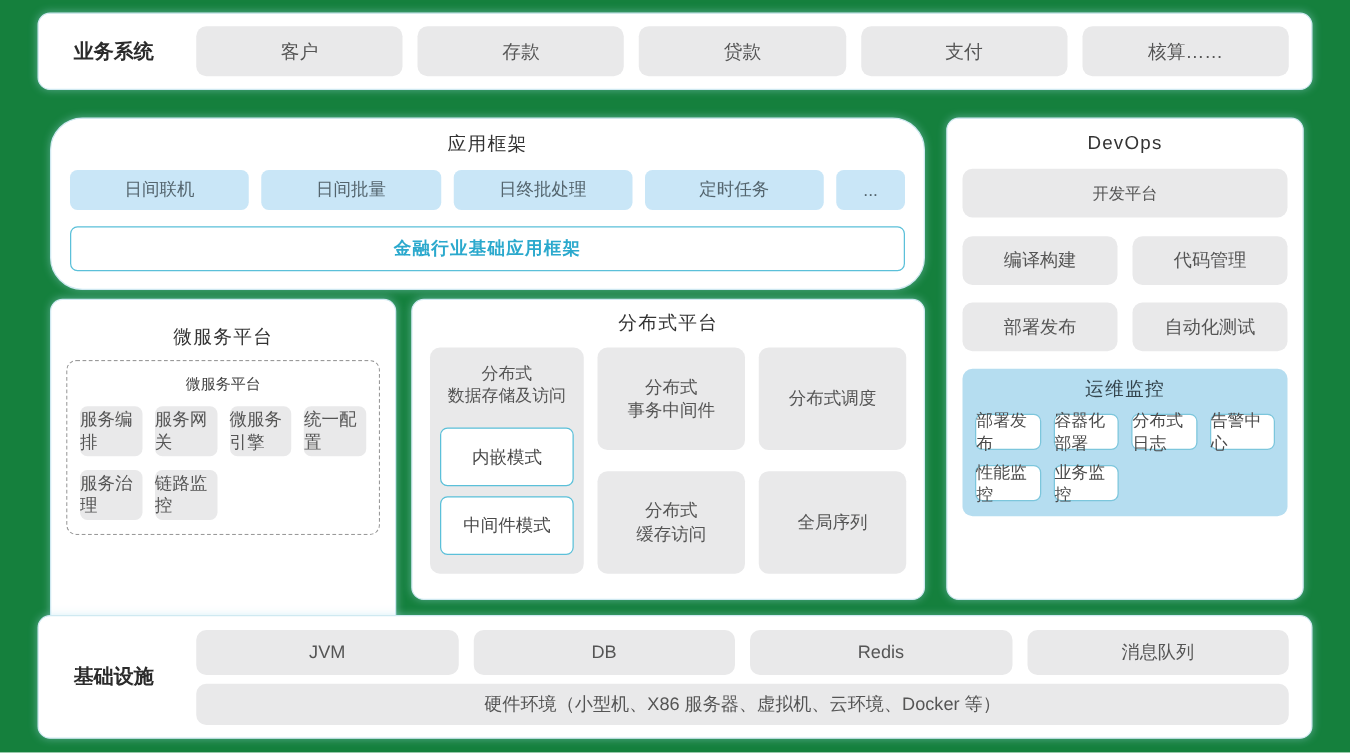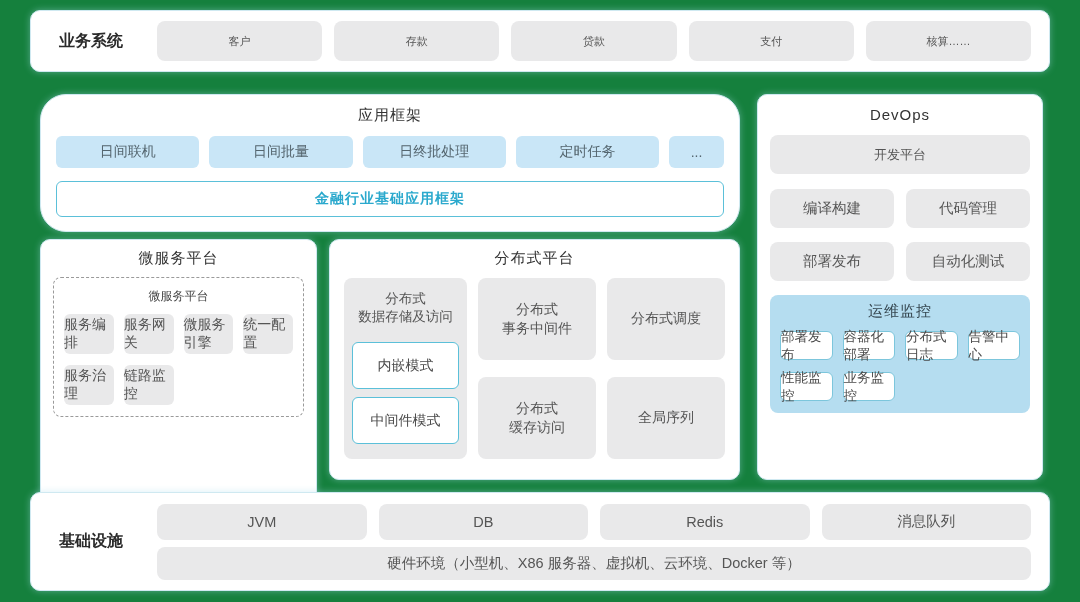--- a/index.html
+++ b/index.html
@@ -11,21 +11,21 @@
   .panel {
     position:absolute; background:#fff;
     border:1px solid #cfe9f1; border-radius:10px;
     box-shadow:0 0 7px rgba(168,219,238,.45);
     box-sizing:border-box;
   }
   .side-label { font-weight:bold; font-size:16px; color:#2b2b2b; flex:0 0 84px; text-align:center; }
   .sec-title { text-align:center; font-size:15px; color:#333; font-weight:500; letter-spacing:1px; }
   .gbox {
     background:#e9e9ea; border-radius:8px; display:flex; align-items:center; justify-content:center;
-    font-size:11px; color:#555; box-sizing:border-box;
+    font-size:15px; color:#555; box-sizing:border-box;
   }
   .bbox {
     background:#c9e6f7; border-radius:6px; display:flex; align-items:center; justify-content:center;
     font-size:14px; color:#54656e; box-sizing:border-box;
   }
   .wbox {
     background:#fff; border:1px solid #5bc0d9; border-radius:6px;
     display:flex; align-items:center; justify-content:center;
     font-size:14px; color:#4a4a4a; box-sizing:border-box;
   }
@@ -41,21 +41,21 @@
   #app-framework .row { display:flex; gap:10px; margin-top:11px; }
   #app-framework .bbox { flex:1; height:32px; }
   #app-framework .bbox.small { flex:0 0 55px; }
   #app-framework .base {
     margin-top:13px; height:34px; border:1px solid #5bc0d9; border-radius:6px;
     display:flex; align-items:center; justify-content:center;
     color:#2ba9cd; font-size:14px; font-weight:600; letter-spacing:1px;
   }
 
   
-  #microservice { left:40px; top:239px; width:277px; height:290px; padding:9px 12px; }
+  #microservice { left:40px; top:239px; width:277px; height:290px; padding:20px 12px; }
   #microservice .dashed {
     margin-top:9px; border:1px dashed #9a9a9a; border-radius:8px; padding:7px 10px 11px; box-sizing:border-box;
   }
   #microservice .inner-title { text-align:center; font-size:12px; color:#444; margin:3px 0 9px; }
   .grid2 { display:grid; grid-template-columns:1fr 1fr 1fr 1fr; gap:11px 10px; }
   #microservice .gbox { height:40px; border-radius:6px; font-size:14px; }
 
   
   #distributed { left:329px; top:239px; width:411px; height:241px; padding:9px 14px; }
   #distributed .content { display:flex; gap:11px; margin-top:10px; height:181px; }

